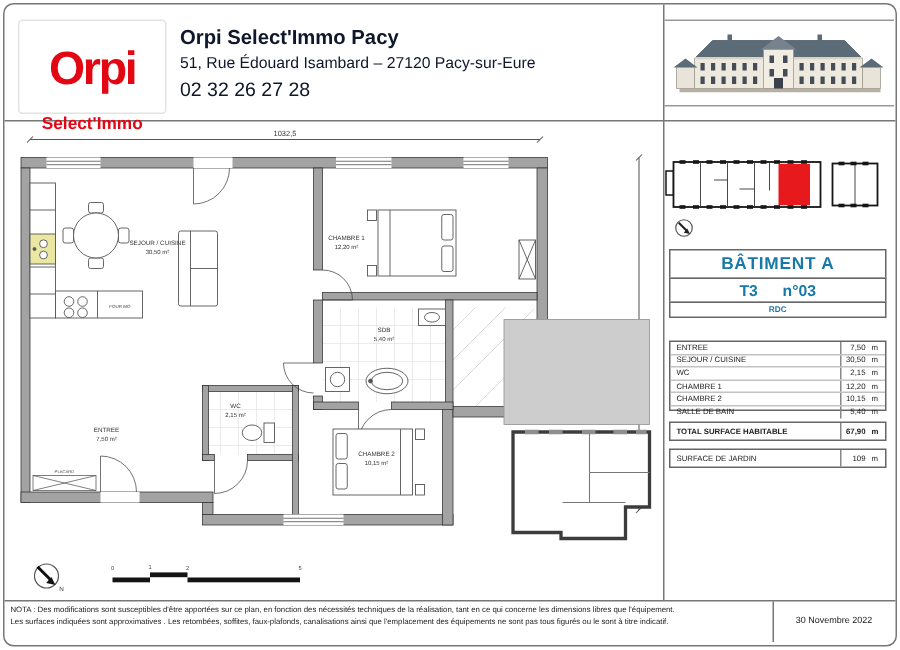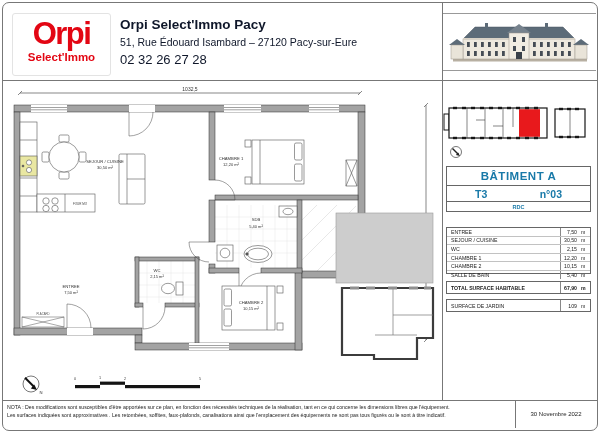--- a/index.html
+++ b/index.html
@@ -8,22 +8,22 @@
   .frame{position:absolute;left:2px;top:2px;width:594px;height:427px;
          border:1.5px solid #777;border-radius:7px;}
   .abs{position:absolute;}
   .hline{position:absolute;background:#777;height:1px;}
   .vline{position:absolute;background:#777;width:1px;}
   .thin{background:#999;}
   
   .logo-box{position:absolute;left:12px;top:13px;width:97px;height:61px;
             border:1px solid #e3e3e3;border-radius:3px;text-align:center;}
   .logo-brand{font-size:31px;font-weight:bold;color:#e30613;letter-spacing:-1.5px;
-              line-height:1;margin-top:4px;}
-  .logo-sub{font-size:11.5px;font-weight:bold;color:#e30613;margin-top:2px;}
+              line-height:1;margin-top:16px;}
+  .logo-sub{font-size:11.5px;font-weight:bold;color:#e30613;margin-top:16px;}
   .agency{position:absolute;left:120px;top:17px;color:#0f172a;}
   .agency-name{font-size:13.5px;font-weight:bold;}
   .agency-address{font-size:10.5px;font-weight:normal;margin-top:4px;}
   .agency-phone{font-size:13px;margin-top:4px;}
   
   .pbox{position:absolute;left:446px;width:145px;border:1px solid #666;
         box-sizing:border-box;display:flex;align-items:center;justify-content:center;
         color:#1879a8;font-weight:bold;background:#fff;}
   .surf{position:absolute;left:446px;width:145px;border:1px solid #666;
         box-sizing:border-box;background:#fff;}
@@ -385,21 +385,21 @@
       <rect x="132" y="43.8" width="4" height="2.4"></rect>
     </g>
     <g>
       <circle cx="13" cy="60" r="5.5" fill="none" stroke="#555" stroke-width="0.8"></circle>
       <line x1="9.5" y1="56.5" x2="15.5" y2="62.5" stroke="#222" stroke-width="1.4"></line>
       <polygon points="17,64 12.9,63.1 15.1,60.4" fill="#222"></polygon>
     </g>
   </svg>
 
   <div class="pbox" style="top:166px;height:20px;font-size:11.5px;letter-spacing:0.5px;">BÂTIMENT  A</div>
-  <div class="pbox" style="top:185px;height:17px;font-size:10.5px;justify-content:space-between;padding:0 28px;">
+  <div class="pbox" style="top:185px;height:17px;font-size:10.5px;justify-content:space-between;padding:0 46px;">
     <span>T3</span>
     <span>n°03</span>
   </div>
   <div class="pbox" style="top:201px;height:11px;font-size:5.5px;">RDC</div>
 
   <div class="surf" style="top:227px;height:47px;">
     <div class="srow">
       <span class="lbl">ENTREE</span>
       <span class="valcol">
           <span class="val">7,50</span>

